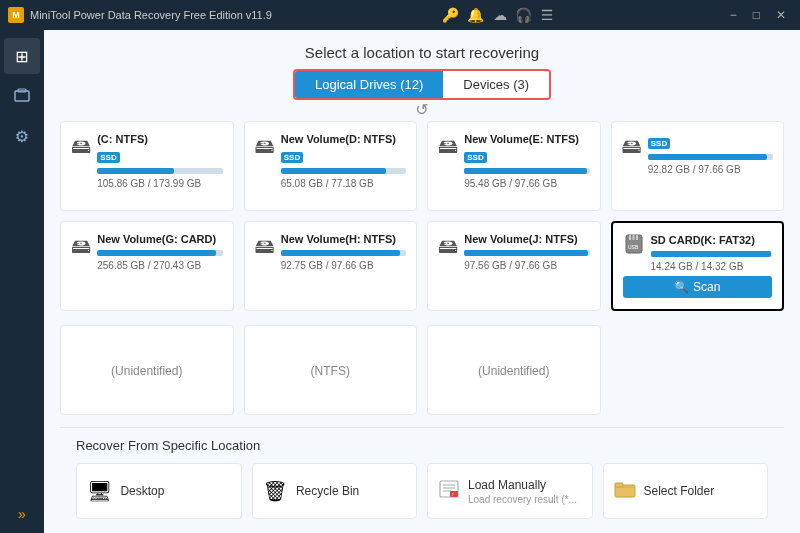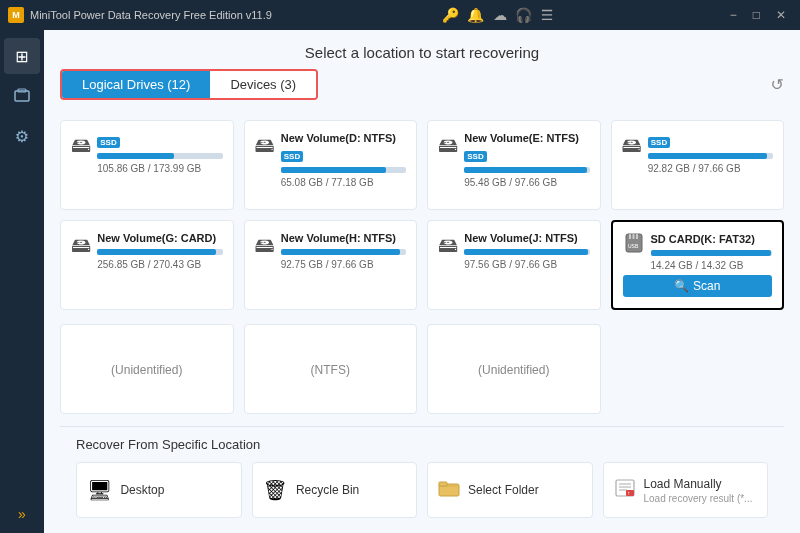--- a/index.html
+++ b/index.html
@@ -51,21 +51,21 @@
     .sidebar-bottom { margin-top: auto; margin-bottom: 10px; }
     .expand-btn { color: #e8a000; font-size: 14px; cursor: pointer; }
 
     
     .main-content { flex: 1; display: flex; flex-direction: column; background: #f5f8fc; overflow: hidden; }
 
     
     .header { text-align: center; padding: 14px 0 8px; font-size: 15px; color: #333; font-weight: 400; }
 
     
-    .tabs-area { padding: 0 16px; display: flex; align-items: center; justify-content: space-between; margin-bottom: 20px; }
+    .tabs-area { padding: 0 16px; display: flex; align-items: center; justify-content: space-between; margin-bottom: 2px; flex-direction: column; }
     .tabs { display: flex; border: 2px solid #e55; border-radius: 4px; overflow: hidden; }
     .tab {
       padding: 6px 20px;
       font-size: 13px;
       cursor: pointer;
       background: white;
       color: #333;
       border: none;
     }
     .tab.active { background: #1e90d4; color: white; }
@@ -196,20 +196,21 @@
       <span class="refresh-btn">↺</span>
     </div>
 
     <div class="drives-section">
       <div class="drives-grid">
 
         <div class="drive-card">
           <div class="drive-card-header">
             <div class="drive-icon">🖴</div>
             <div class="drive-info">
+              <div class="drive-name">(C: NTFS)</div>
               <span class="ssd-badge">SSD</span>
               <div class="drive-bar-bg">
                 <div class="drive-bar-fill" style="width:61%"></div>
               </div>
               <div class="drive-size"><span>105.86</span> GB / <span>173.99</span> GB</div>
             </div>
           </div>
         </div>
 
         <div class="drive-card">
@@ -341,53 +342,53 @@
             <span class="specific-icon">🖥</span>
             <div>
               <div class="specific-label">Desktop</div>
             </div>
           </div>
 
           <div class="specific-card">
             <span class="specific-icon">🗑</span>
             <div>
               <div class="specific-label">Recycle Bin</div>
-            </div>
-          </div>
-
-          <div class="specific-card">
-            <span class="specific-icon">
-              <svg width="22" height="18" viewBox="0 0 22 18" fill="none">
-                <rect x="1" y="5" width="20" height="12" rx="1.5" fill="#e8c060" stroke="#c8a040" stroke-width="1"></rect>
-                <path d="M1 7h20" stroke="#c8a040" stroke-width="0.5"></path>
-                <rect x="1" y="3" width="8" height="4" rx="1" fill="#e8c060" stroke="#c8a040" stroke-width="1"></rect>
-              </svg>
-            </span>
-            <div>
-              <div class="specific-label">Select Folder</div>
             </div>
           </div>
 
           <div class="specific-card">
             <span class="specific-icon">
               <svg width="22" height="20" viewBox="0 0 22 20" fill="none">
                 <rect x="2" y="2" width="18" height="16" rx="1.5" fill="white" stroke="#aaa" stroke-width="1.2"></rect>
                 <line x1="5" y1="6" x2="17" y2="6" stroke="#aaa" stroke-width="1"></line>
                 <line x1="5" y1="9" x2="17" y2="9" stroke="#aaa" stroke-width="1"></line>
                 <line x1="5" y1="12" x2="13" y2="12" stroke="#aaa" stroke-width="1"></line>
                 <rect x="12" y="12" width="8" height="6" rx="1" fill="#d44"></rect>
                 <text x="13.5" y="17" font-size="5" fill="white" font-family="Arial">↑</text>
               </svg>
             </span>
             <div>
               <div class="specific-label">Load Manually</div>
               <div class="specific-sublabel">Load recovery result (*...</div>
             </div>
           </div>
 
+          <div class="specific-card">
+            <span class="specific-icon">
+              <svg width="22" height="18" viewBox="0 0 22 18" fill="none">
+                <rect x="1" y="5" width="20" height="12" rx="1.5" fill="#e8c060" stroke="#c8a040" stroke-width="1"></rect>
+                <path d="M1 7h20" stroke="#c8a040" stroke-width="0.5"></path>
+                <rect x="1" y="3" width="8" height="4" rx="1" fill="#e8c060" stroke="#c8a040" stroke-width="1"></rect>
+              </svg>
+            </span>
+            <div>
+              <div class="specific-label">Select Folder</div>
+            </div>
+          </div>
+
         </div>
       </div>
 
     </div>
 
   </div>
 
 </div>
 
 </body></html>

